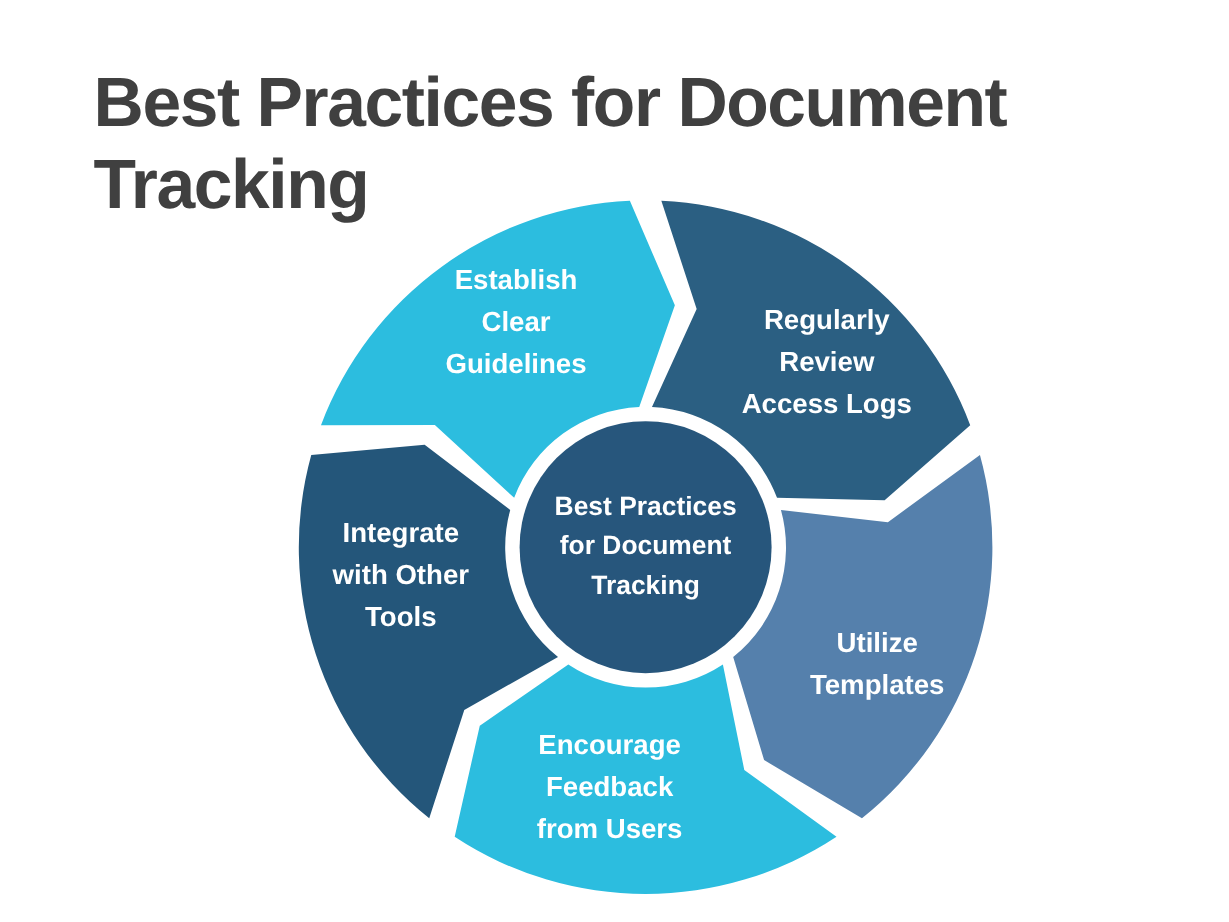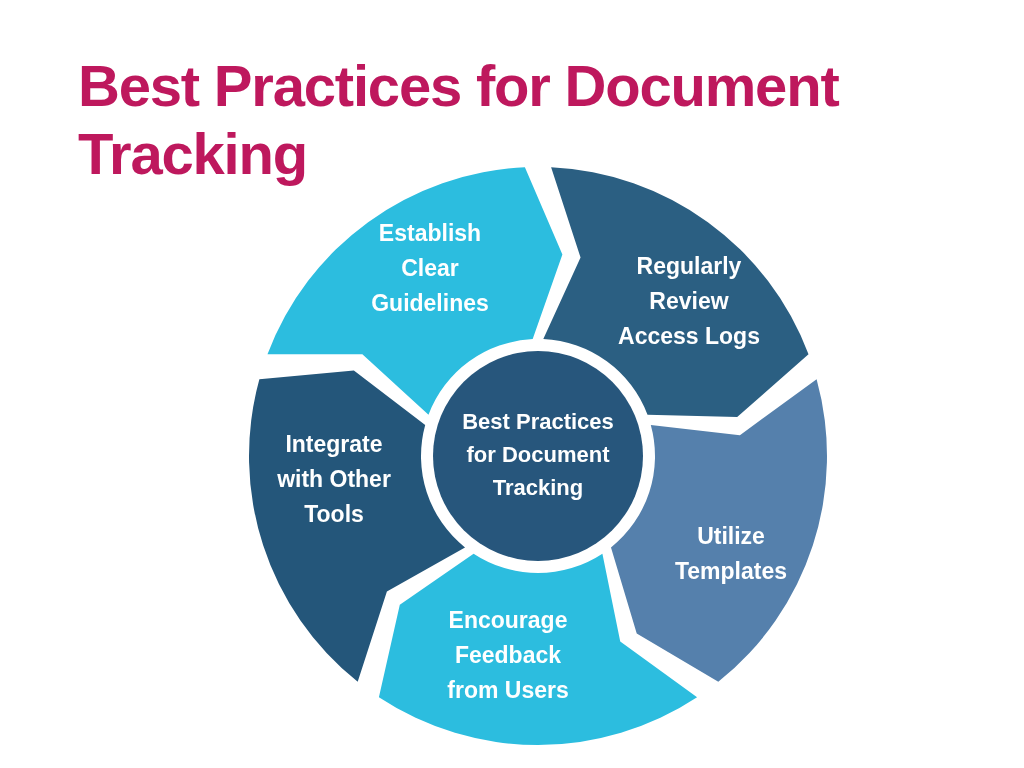--- a/index.html
+++ b/index.html
@@ -57,21 +57,21 @@
     dominant-baseline: middle;
   }
   .seg-label { font-size: 23px; }
   .hub-label { font-size: 22px; }
 </style>
 </head>
 <body>
 
 <div id="slide" style="background: rgb(255, 255, 255);">
 
-  <h1 id="page-title" style="color: #be185d;">Best Practices for Document
+  <h1 id="page-title" style="color: #404040;">Best Practices for Document
 Tracking</h1>
 
   <div id="wheel-wrap">
     <svg id="wheel" viewBox="0 0 1024 768" xmlns="http://www.w3.org/2000/svg">
       <g id="segments">
           <path d="M 551.11 167.30 A 289 289 0 0 1 808.52 354.32 L 737.20 416.92 L 647.52 414.83 A 117 117 0 0 0 543.31 339.12 L 580.55 257.51 Z" fill="#2B5F82" class="seg-shape"></path>
           <path d="M 816.62 379.25 A 289 289 0 0 1 718.30 681.86 L 636.73 633.38 L 610.99 547.44 A 117 117 0 0 0 650.80 424.93 L 739.92 435.13 Z" fill="#5580AC" class="seg-shape"></path>
           <path d="M 697.09 697.27 A 289 289 0 0 1 378.91 697.27 L 399.81 604.71 L 473.59 553.68 A 117 117 0 0 0 602.41 553.68 L 620.24 641.59 Z" fill="#2CBDDF" class="seg-shape"></path>
           <path d="M 357.70 681.86 A 289 289 0 0 1 259.38 379.25 L 353.87 370.53 L 425.20 424.93 A 117 117 0 0 0 465.01 547.44 L 386.90 591.57 Z" fill="#24567A" class="seg-shape"></path>
           <path d="M 267.48 354.32 A 289 289 0 0 1 524.89 167.30 L 562.39 254.47 L 532.69 339.12 A 117 117 0 0 0 428.48 414.83 L 362.37 354.19 Z" fill="#2CBDDF" class="seg-shape"></path>

